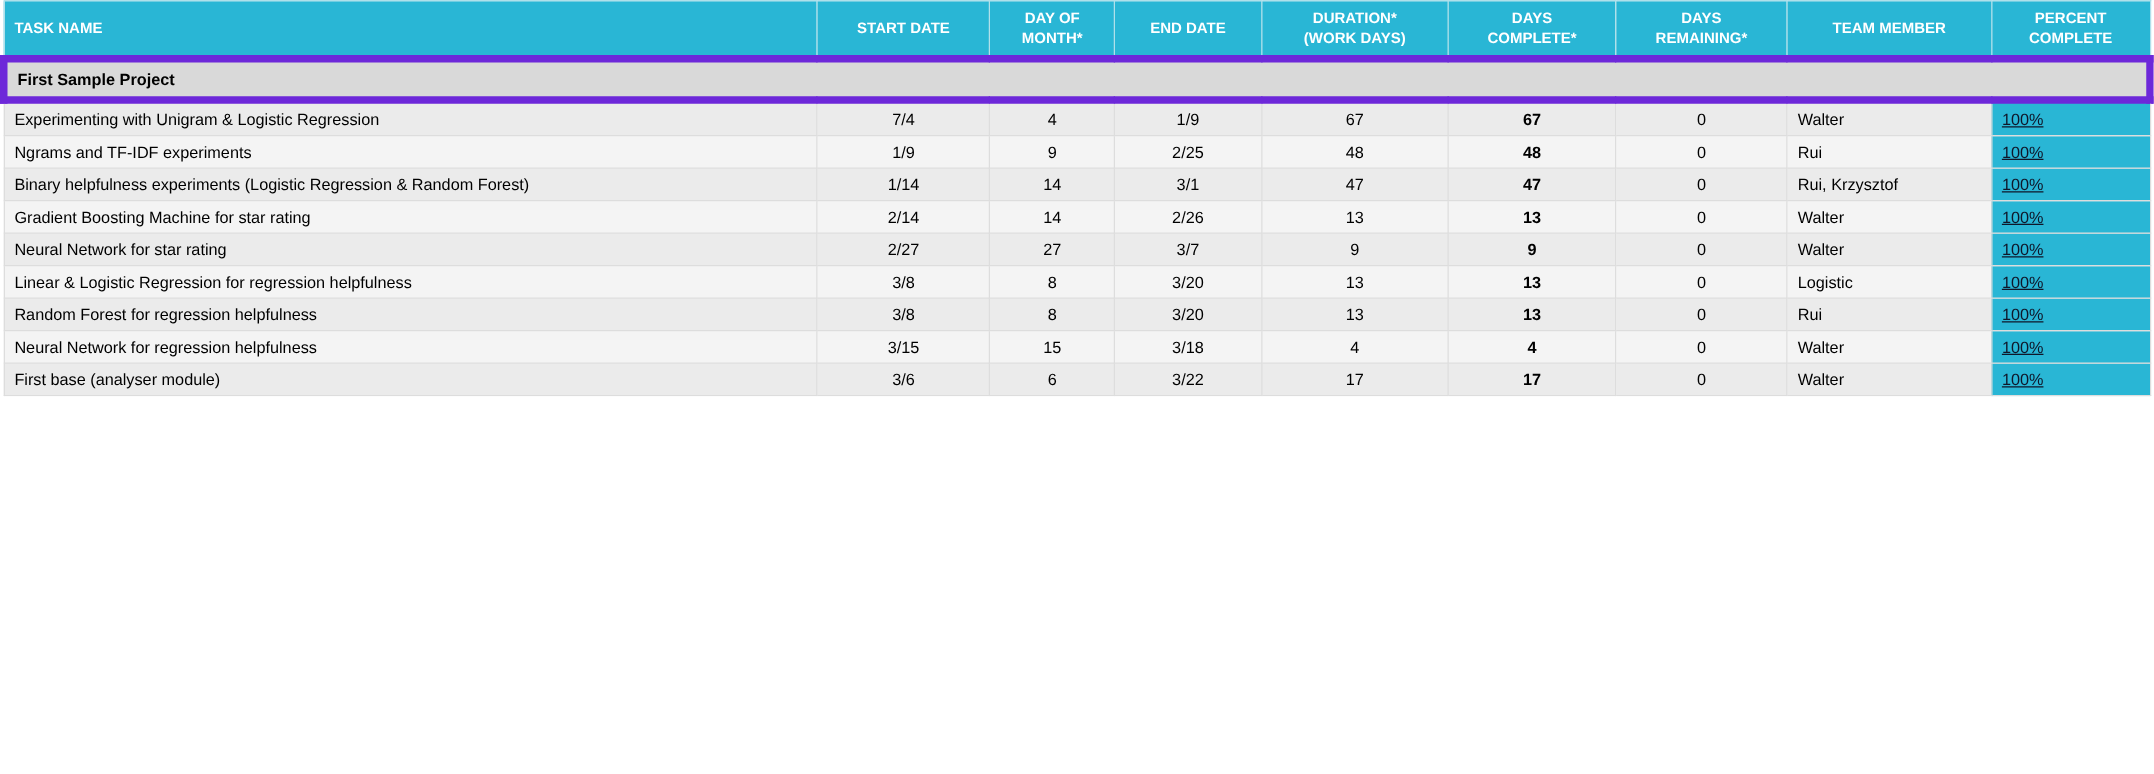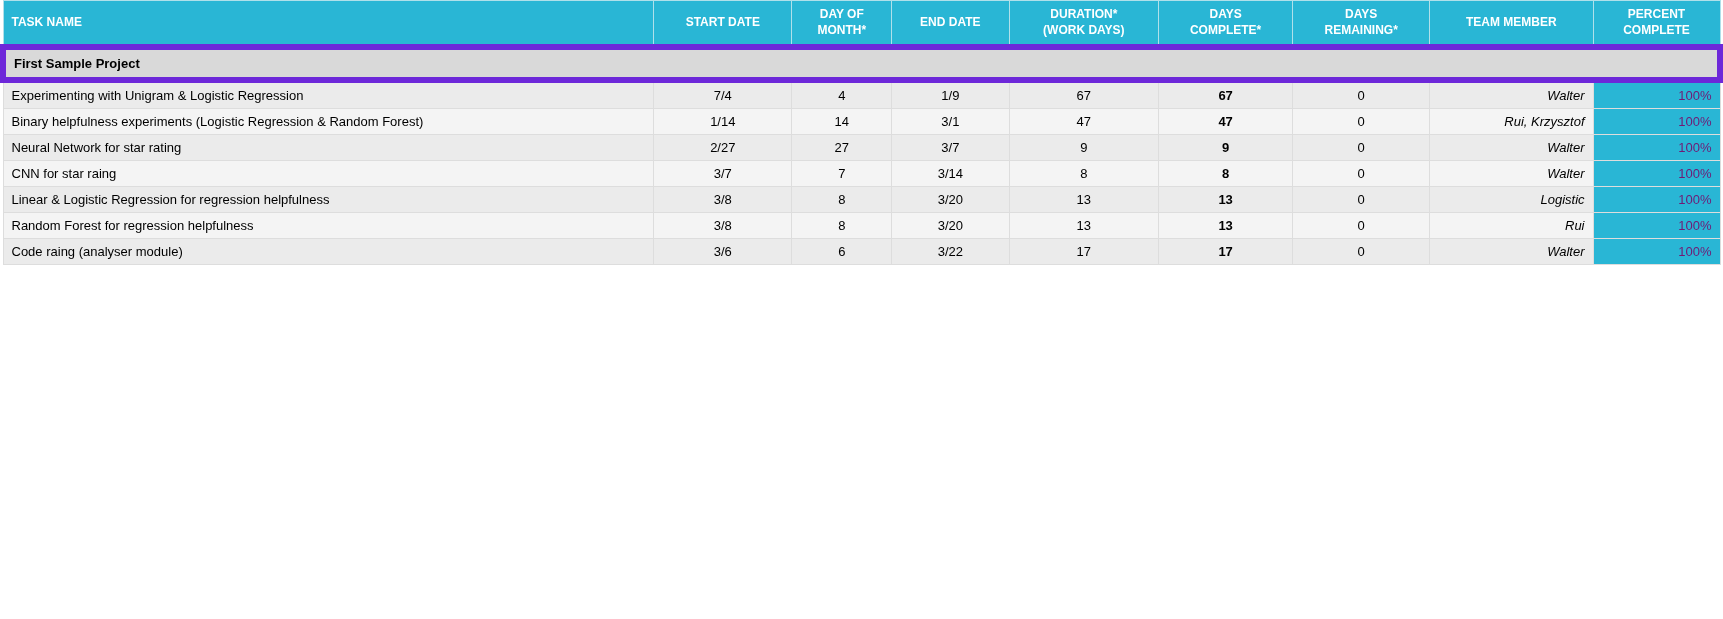--- a/index.html
+++ b/index.html
@@ -52,28 +52,28 @@
       min-width: 340px;
     }
     .col-center {
       text-align: center;
     }
     .col-days-complete {
       text-align: center;
       font-weight: bold;
     }
     .col-percent {
-      text-align: right;
+      text-align: left;
       background-color: #29b6d5 !important;
-      color: #701a75;
+      color: #0f172a;
       font-weight: normal;
+      text-decoration: underline;
     }
     .col-team {
-      text-align: right;
-      font-style: italic;
+      text-align: left;
     }
   </style>
 </head>
 <body>
 
 <table>
   <thead>
     <tr>
       <th class="col-task">TASK NAME</th>
       <th class="col-center">START DATE</th>
@@ -95,48 +95,59 @@
         <td class="col-center">7/4</td>
         <td class="col-center">4</td>
         <td class="col-center">1/9</td>
         <td class="col-center">67</td>
         <td class="col-days-complete">67</td>
         <td class="col-center">0</td>
         <td class="col-team">Walter</td>
         <td class="col-percent">100%</td>
       </tr>
       <tr>
+        <td class="col-task">Ngrams and TF-IDF experiments</td>
+        <td class="col-center">1/9</td>
+        <td class="col-center">9</td>
+        <td class="col-center">2/25</td>
+        <td class="col-center">48</td>
+        <td class="col-days-complete">48</td>
+        <td class="col-center">0</td>
+        <td class="col-team">Rui</td>
+        <td class="col-percent">100%</td>
+      </tr>
+      <tr>
         <td class="col-task">Binary helpfulness experiments (Logistic Regression &amp; Random Forest)</td>
         <td class="col-center">1/14</td>
         <td class="col-center">14</td>
         <td class="col-center">3/1</td>
         <td class="col-center">47</td>
         <td class="col-days-complete">47</td>
         <td class="col-center">0</td>
         <td class="col-team">Rui, Krzysztof</td>
         <td class="col-percent">100%</td>
       </tr>
       <tr>
+        <td class="col-task">Gradient Boosting Machine for star rating</td>
+        <td class="col-center">2/14</td>
+        <td class="col-center">14</td>
+        <td class="col-center">2/26</td>
+        <td class="col-center">13</td>
+        <td class="col-days-complete">13</td>
+        <td class="col-center">0</td>
+        <td class="col-team">Walter</td>
+        <td class="col-percent">100%</td>
+      </tr>
+      <tr>
         <td class="col-task">Neural Network for star rating</td>
         <td class="col-center">2/27</td>
         <td class="col-center">27</td>
         <td class="col-center">3/7</td>
         <td class="col-center">9</td>
         <td class="col-days-complete">9</td>
-        <td class="col-center">0</td>
-        <td class="col-team">Walter</td>
-        <td class="col-percent">100%</td>
-      </tr>
-      <tr>
-        <td class="col-task">CNN for star raing</td>
-        <td class="col-center">3/7</td>
-        <td class="col-center">7</td>
-        <td class="col-center">3/14</td>
-        <td class="col-center">8</td>
-        <td class="col-days-complete">8</td>
         <td class="col-center">0</td>
         <td class="col-team">Walter</td>
         <td class="col-percent">100%</td>
       </tr>
       <tr>
         <td class="col-task">Linear &amp; Logistic Regression for regression helpfulness</td>
         <td class="col-center">3/8</td>
         <td class="col-center">8</td>
         <td class="col-center">3/20</td>
         <td class="col-center">13</td>
@@ -150,21 +161,32 @@
         <td class="col-center">3/8</td>
         <td class="col-center">8</td>
         <td class="col-center">3/20</td>
         <td class="col-center">13</td>
         <td class="col-days-complete">13</td>
         <td class="col-center">0</td>
         <td class="col-team">Rui</td>
         <td class="col-percent">100%</td>
       </tr>
       <tr>
-        <td class="col-task">Code raing (analyser module)</td>
+        <td class="col-task">Neural Network for regression helpfulness</td>
+        <td class="col-center">3/15</td>
+        <td class="col-center">15</td>
+        <td class="col-center">3/18</td>
+        <td class="col-center">4</td>
+        <td class="col-days-complete">4</td>
+        <td class="col-center">0</td>
+        <td class="col-team">Walter</td>
+        <td class="col-percent">100%</td>
+      </tr>
+      <tr>
+        <td class="col-task">First base (analyser module)</td>
         <td class="col-center">3/6</td>
         <td class="col-center">6</td>
         <td class="col-center">3/22</td>
         <td class="col-center">17</td>
         <td class="col-days-complete">17</td>
         <td class="col-center">0</td>
         <td class="col-team">Walter</td>
         <td class="col-percent">100%</td>
       </tr>
     </tbody>

